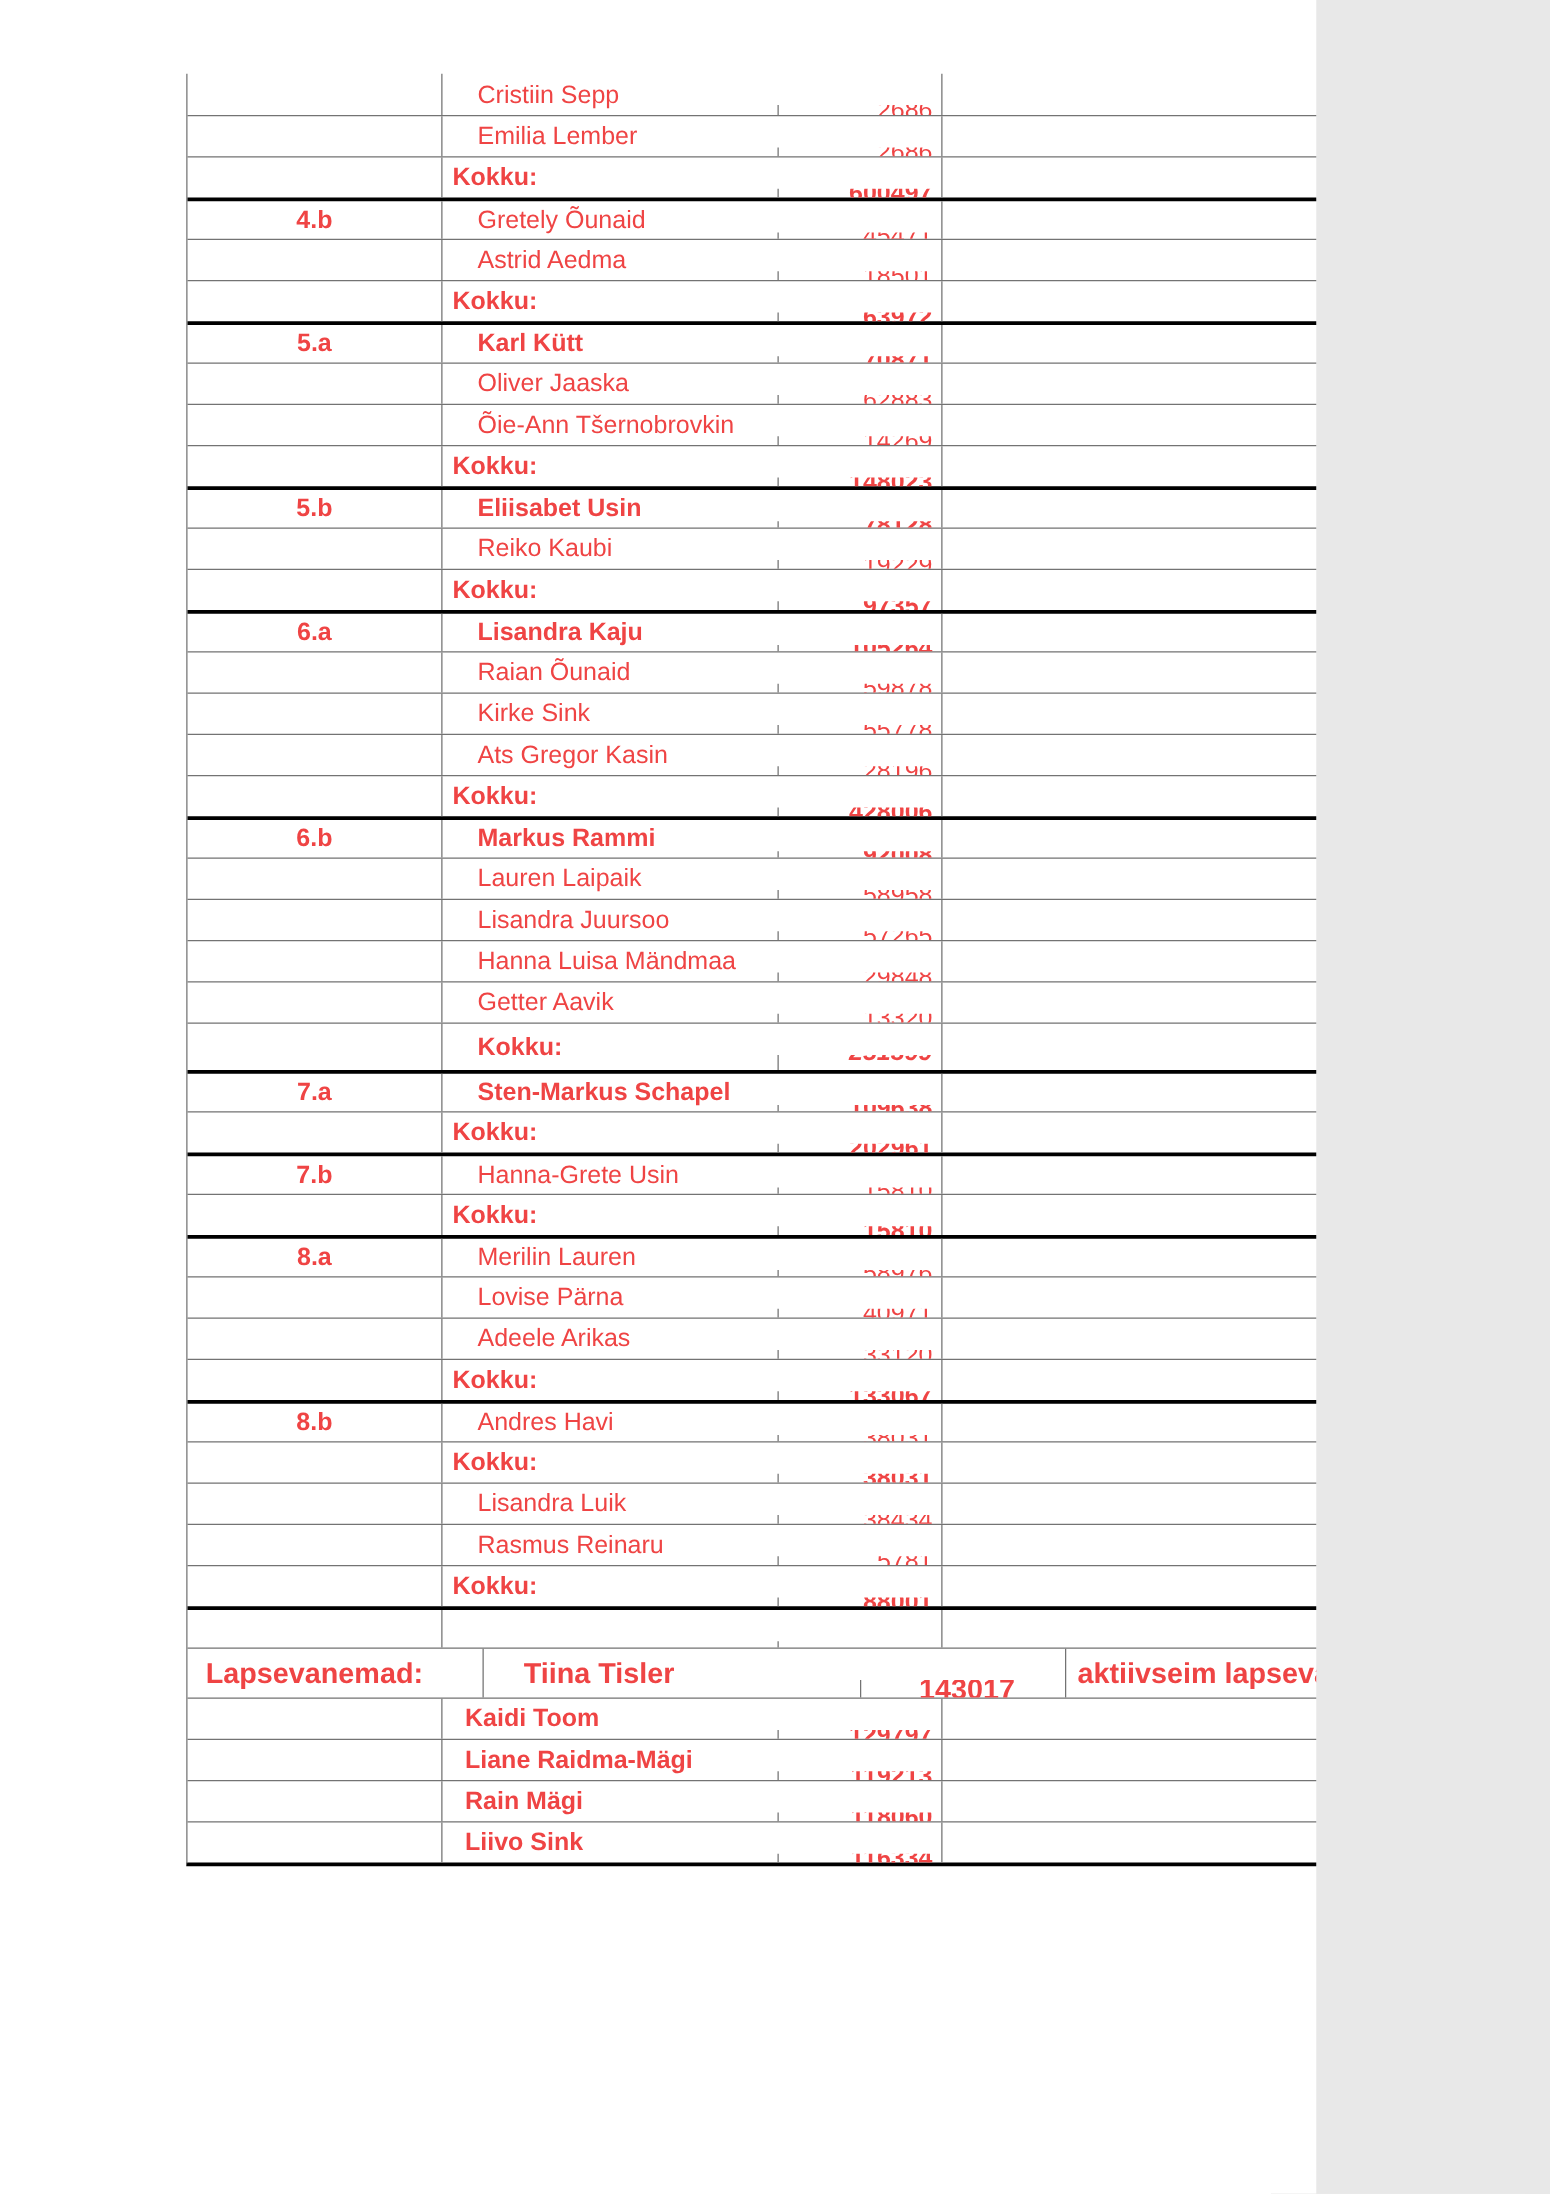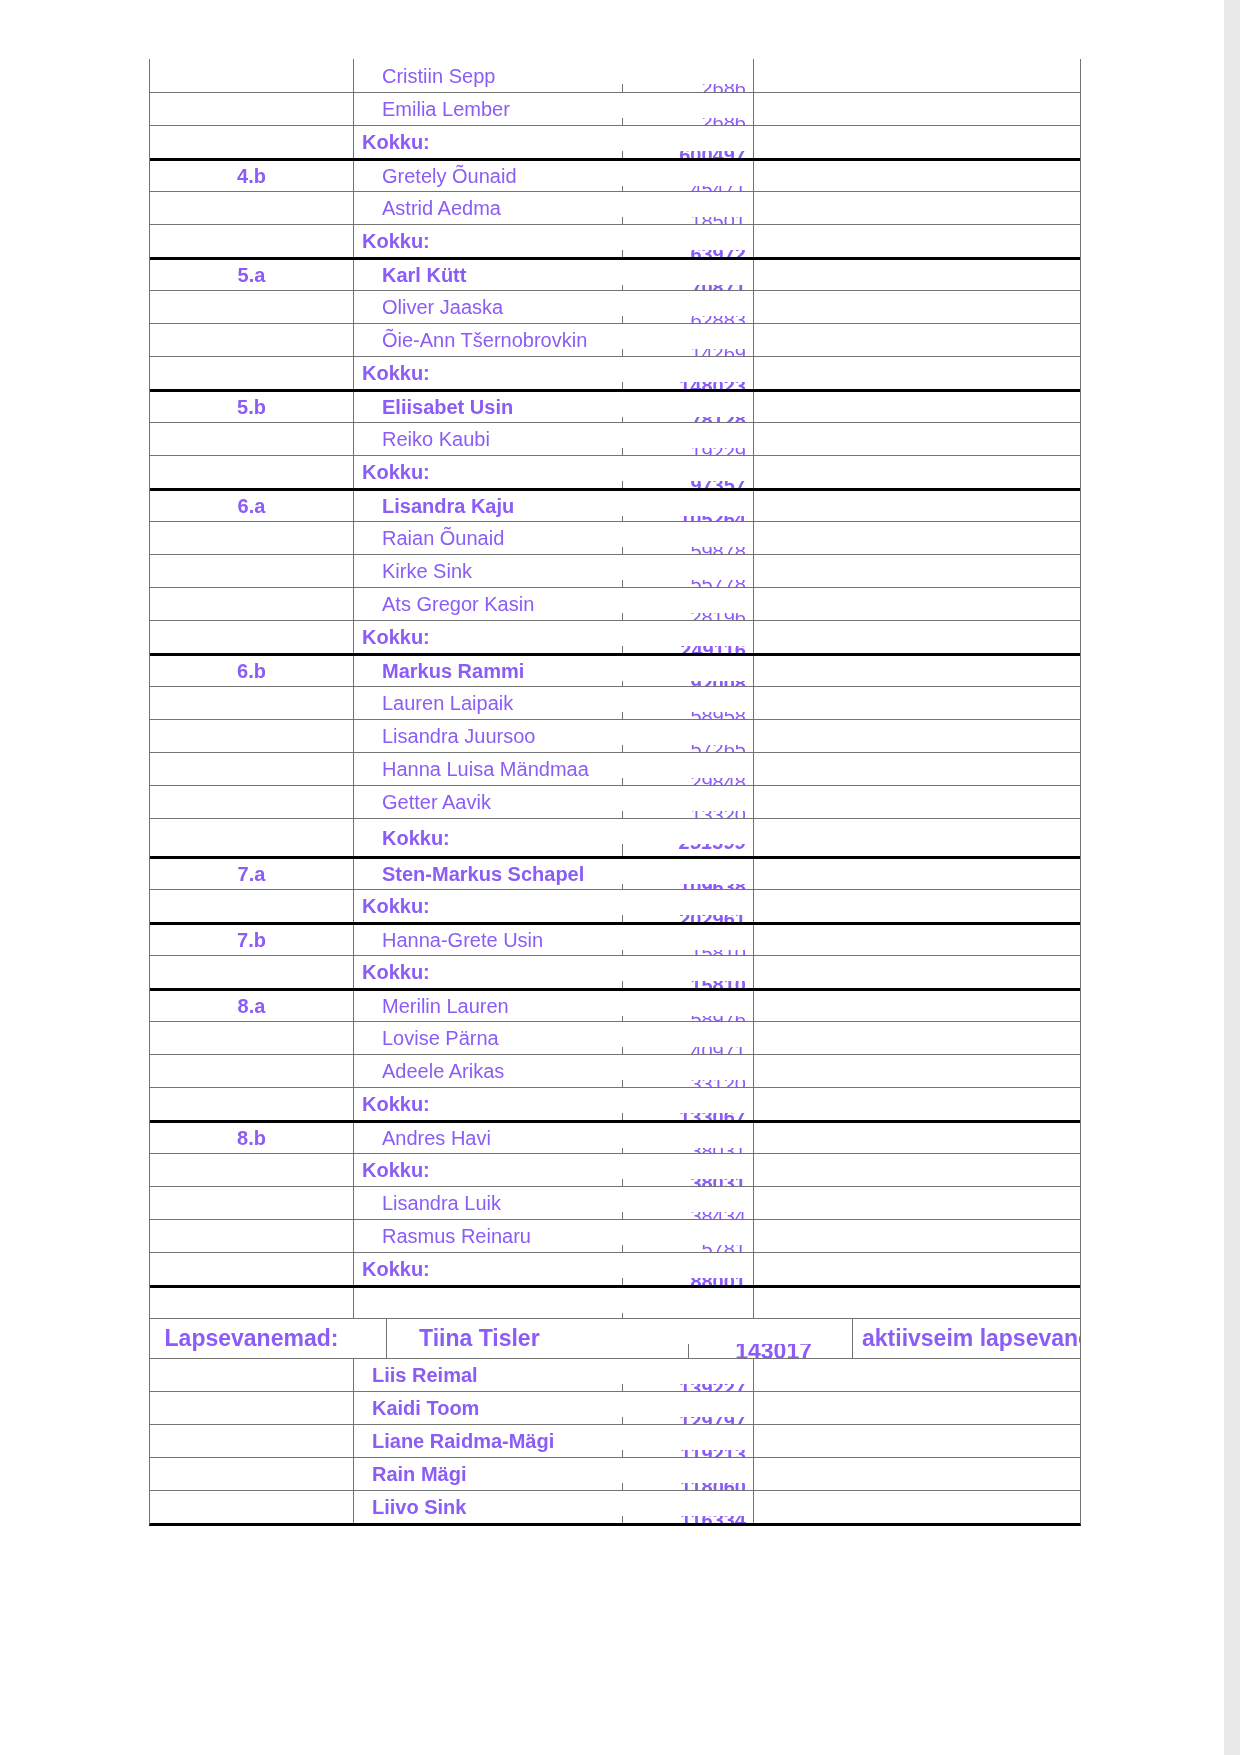--- a/index.html
+++ b/index.html
@@ -1,21 +1,21 @@
 <!DOCTYPE html>
 <html><head>
 <meta charset="utf-8">
 <style>
   html,body{margin:0;padding:0;background:#e8e8e8;}
   .page{
     position:relative;
-    width:1224px;height:1755px;
+    width:1053px;height:1755px;
     background:#ffffff;
     font-family:"Liberation Sans", sans-serif;
-    color:#8b5cf6;
+    color:#ef4444;
     overflow:hidden;
   }
   .results-table{
     position:absolute;
     left:149px;top:59px;
     width:932px;
     box-sizing:border-box;
     border-left:1.5px solid #737373;
     border-right:1.5px solid #737373;
     border-bottom:3px solid #000;
@@ -162,21 +162,21 @@
       </div>
       <div class="row student">
         <div class="cell c-class"></div>
         <div class="cell c-name">Ats Gregor Kasin</div>
         <div class="cell c-value">28196</div>
         <div class="cell c-note"></div>
       </div>
       <div class="row total">
         <div class="cell c-class"></div>
         <div class="cell c-name">Kokku:</div>
-        <div class="cell c-value">249116</div>
+        <div class="cell c-value">428006</div>
         <div class="cell c-note"></div>
       </div>
       <div class="row student bold after-total">
         <div class="cell c-class">6.b</div>
         <div class="cell c-name">Markus Rammi</div>
         <div class="cell c-value">92008</div>
         <div class="cell c-note"></div>
       </div>
       <div class="row student">
         <div class="cell c-class"></div>
@@ -293,26 +293,20 @@
         <div class="cell c-note"></div>
       </div>
       <div class="row parents">
         <div class="cell c-class">Lapsevanemad:</div>
         <div class="cell c-name">Tiina Tisler</div>
         <div class="cell c-value">143017</div>
         <div class="cell c-note">aktiivseim lapsevanem</div>
       </div>
       <div class="row parent">
         <div class="cell c-class"></div>
-        <div class="cell c-name">Liis Reimal</div>
-        <div class="cell c-value">139227</div>
-        <div class="cell c-note"></div>
-      </div>
-      <div class="row parent">
-        <div class="cell c-class"></div>
         <div class="cell c-name">Kaidi Toom</div>
         <div class="cell c-value">129797</div>
         <div class="cell c-note"></div>
       </div>
       <div class="row parent">
         <div class="cell c-class"></div>
         <div class="cell c-name">Liane Raidma-Mägi</div>
         <div class="cell c-value">119213</div>
         <div class="cell c-note"></div>
       </div>

